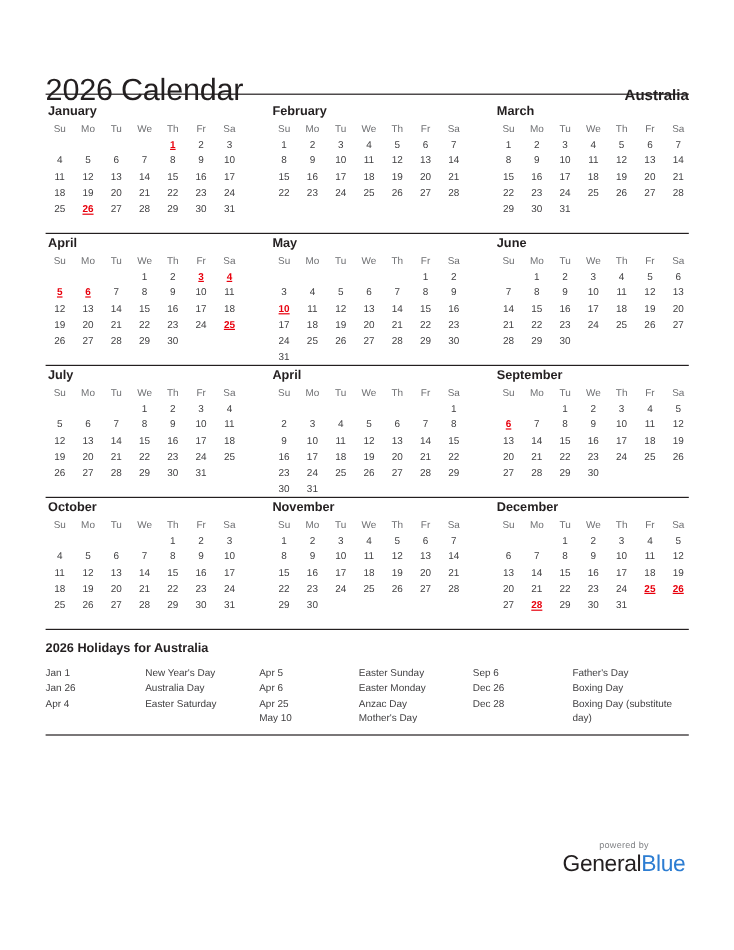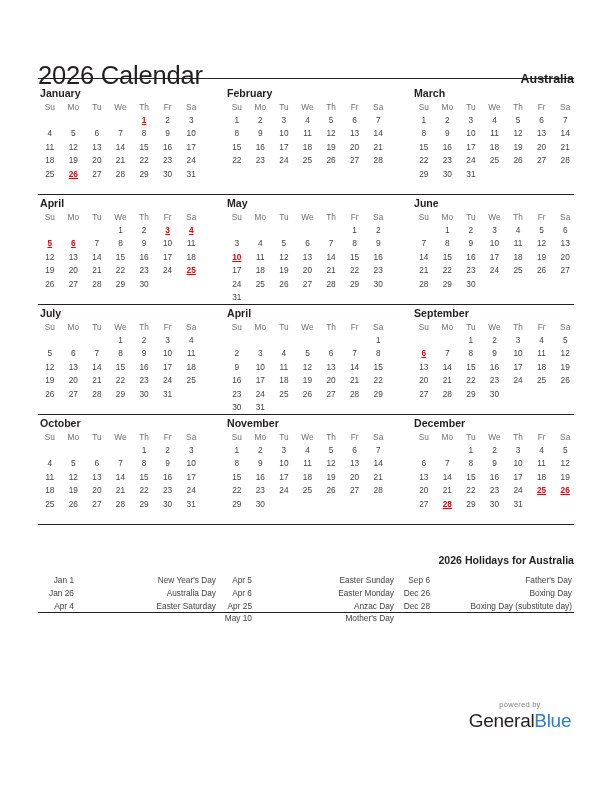--- a/index.html
+++ b/index.html
@@ -104,23 +104,22 @@
   table.mtbl td.hol {
     color: #e8000d;
     font-weight: 700;
     text-decoration: underline;
   }
   table.mtbl td.empty { color: transparent; }
   
   .holidays {
     position: absolute;
     left: 38px;
-    top: 554px;
+    top: 534px;
     width: 536px;
-    text-align: right;
   }
   .hol-title {
     font-size: 10.6px;
     font-weight: 700;
     color: #231f20;
     margin-bottom: 7px;
     line-height: 13px;
   }
   .hol-cols {
     display: flex;
@@ -128,20 +127,21 @@
   }
   .hol-col {
     width: 178px;
   }
   .hol-item {
     display: flex;
     height: 12.8px;
     line-height: 12.8px;
     font-size: 8.3px;
     color: #414042;
+    gap: 47px;
   }
   .hol-date {
     width: 36px;
     flex: 0 0 36px;
   }
   .hol-name { flex: 1 1 auto; }
   
   .logo {
     position: absolute;
     left: 460px;

